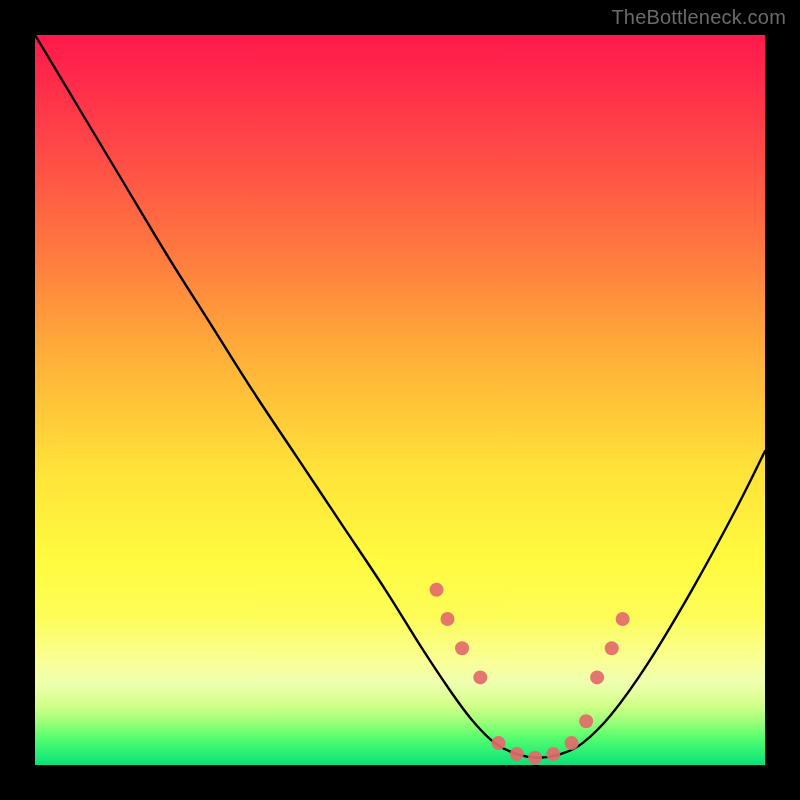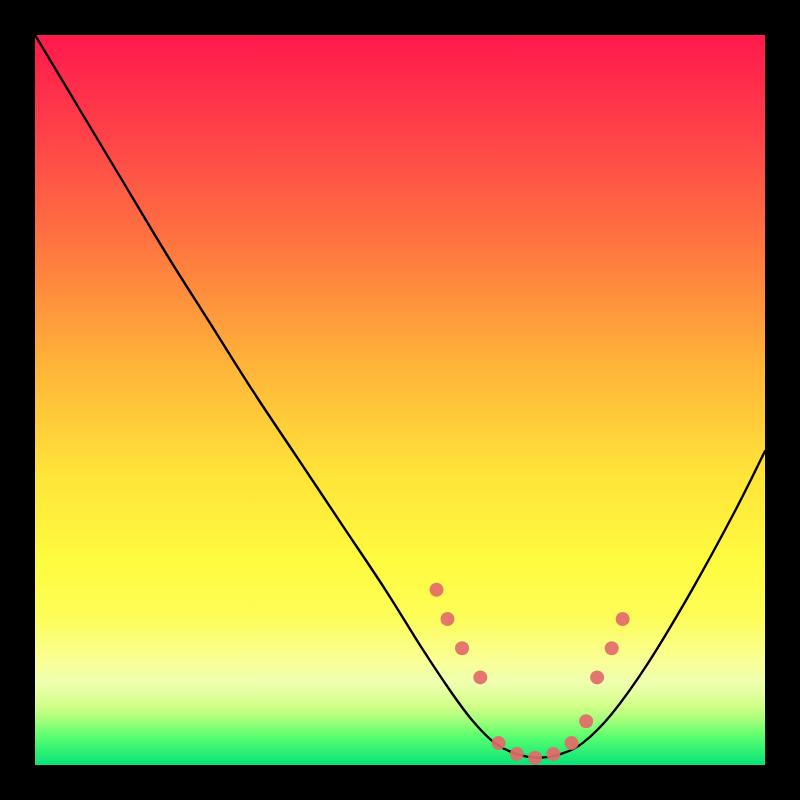--- a/index.html
+++ b/index.html
@@ -99,13 +99,14 @@
           <circle cx="518.30" cy="719.05" r="7" fill="#e36a6a" fill-opacity="0.92"></circle>
           <circle cx="536.55" cy="708.10" r="7" fill="#e36a6a" fill-opacity="0.92"></circle>
           <circle cx="551.15" cy="686.20" r="7" fill="#e36a6a" fill-opacity="0.92"></circle>
           <circle cx="562.10" cy="642.40" r="7" fill="#e36a6a" fill-opacity="0.92"></circle>
           <circle cx="576.70" cy="613.20" r="7" fill="#e36a6a" fill-opacity="0.92"></circle>
           <circle cx="587.65" cy="584.00" r="7" fill="#e36a6a" fill-opacity="0.92"></circle>
         </g>
     </svg>
   </div>
 
+  <div class="watermark">TheBottleneck.com</div>
 </div>
 
 </body></html>

